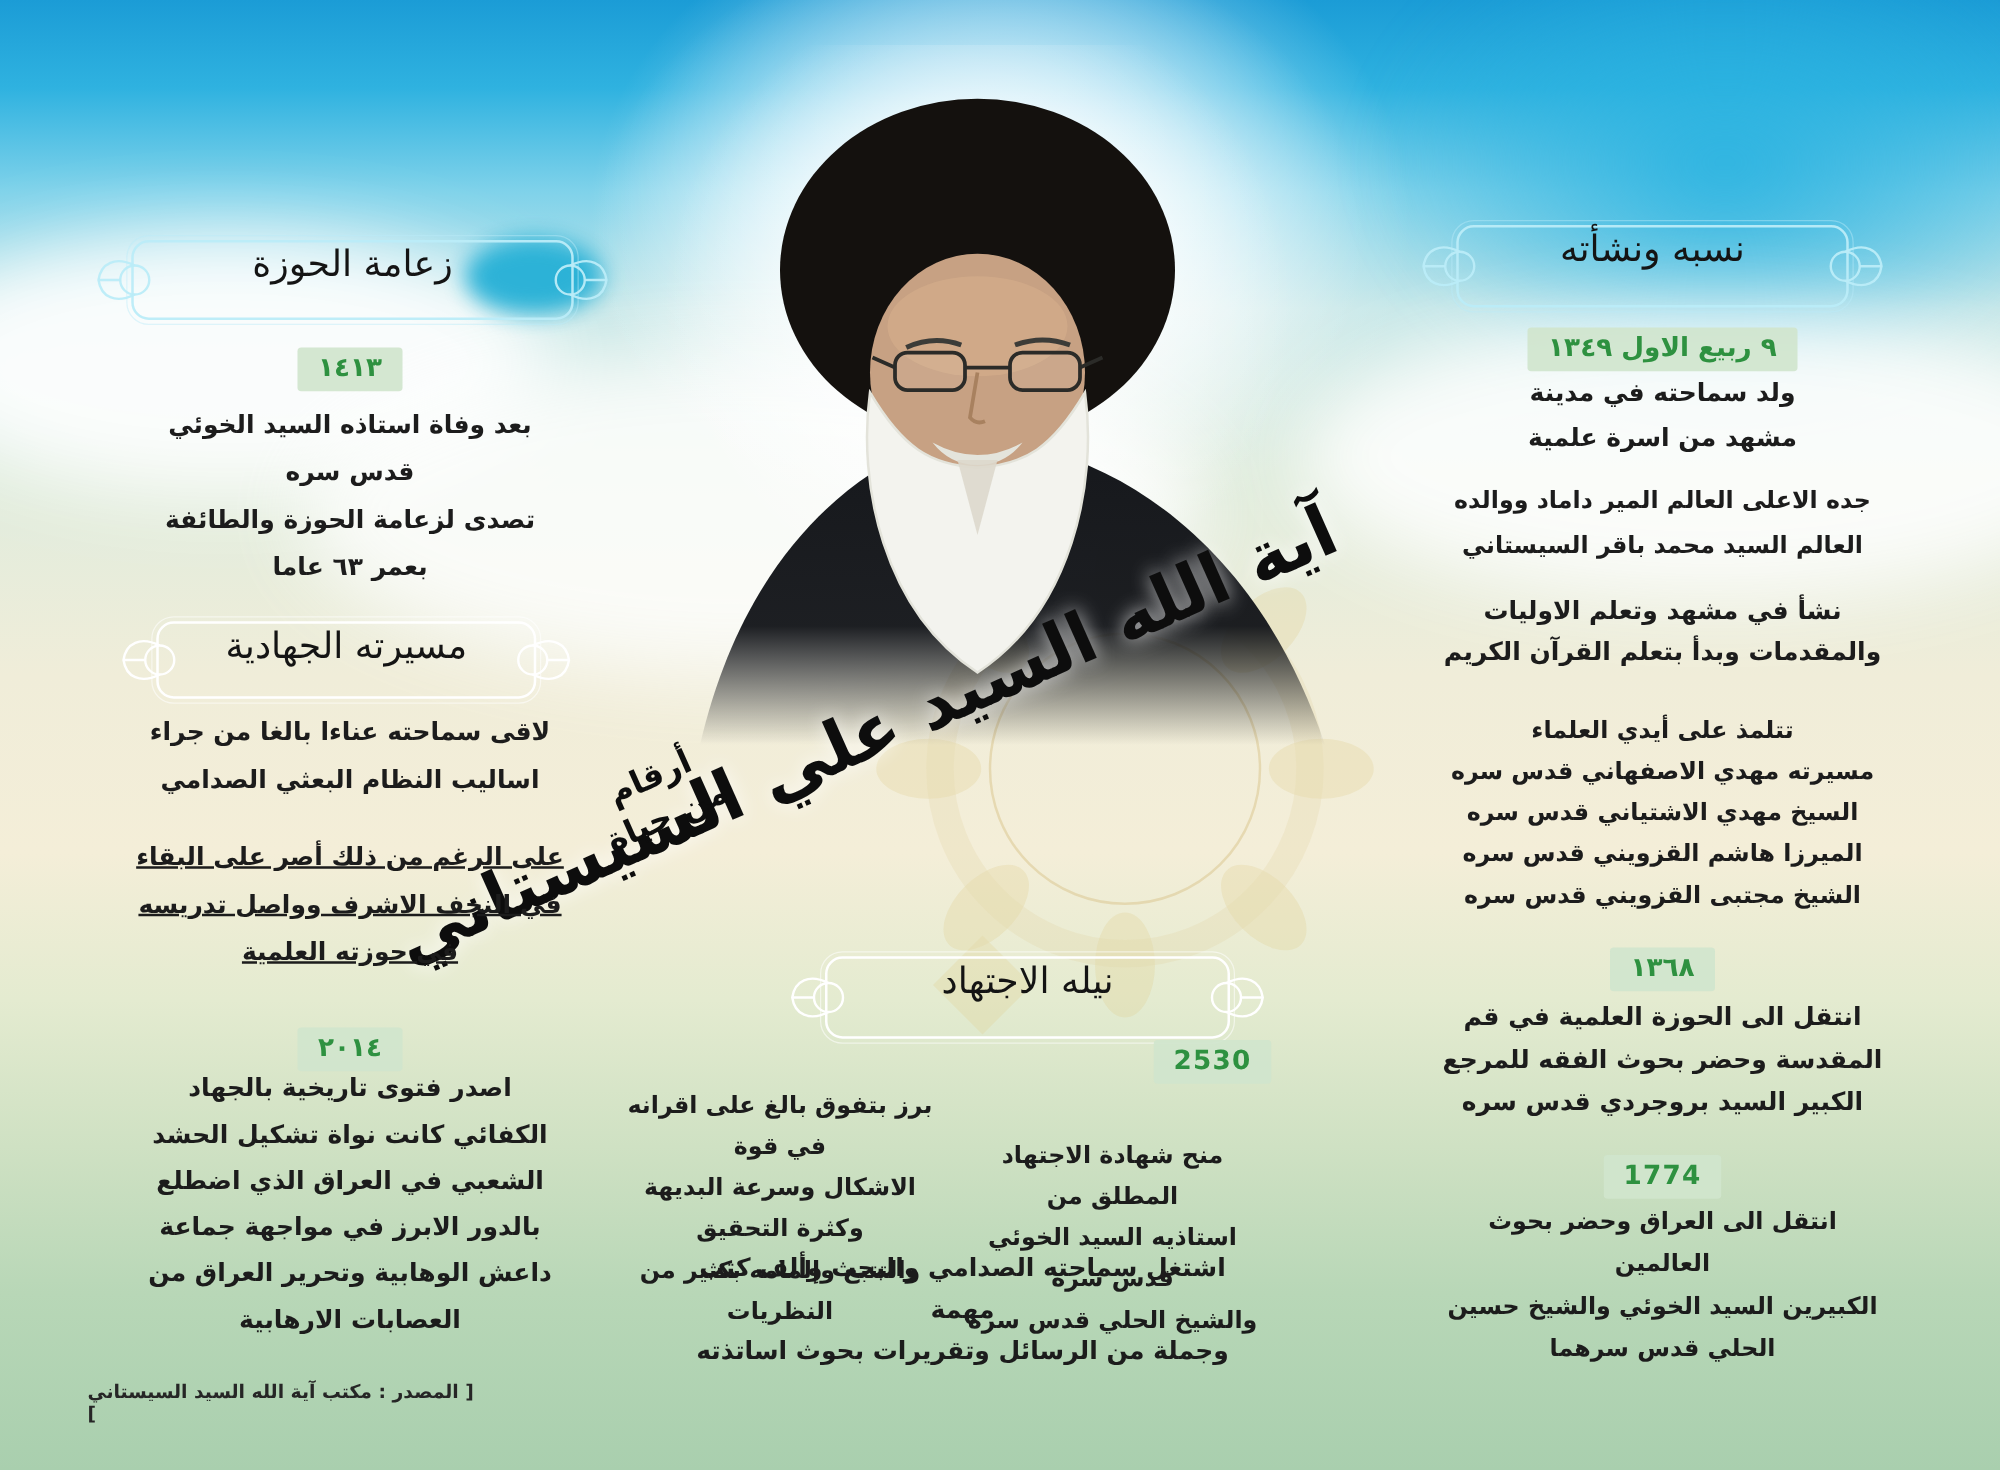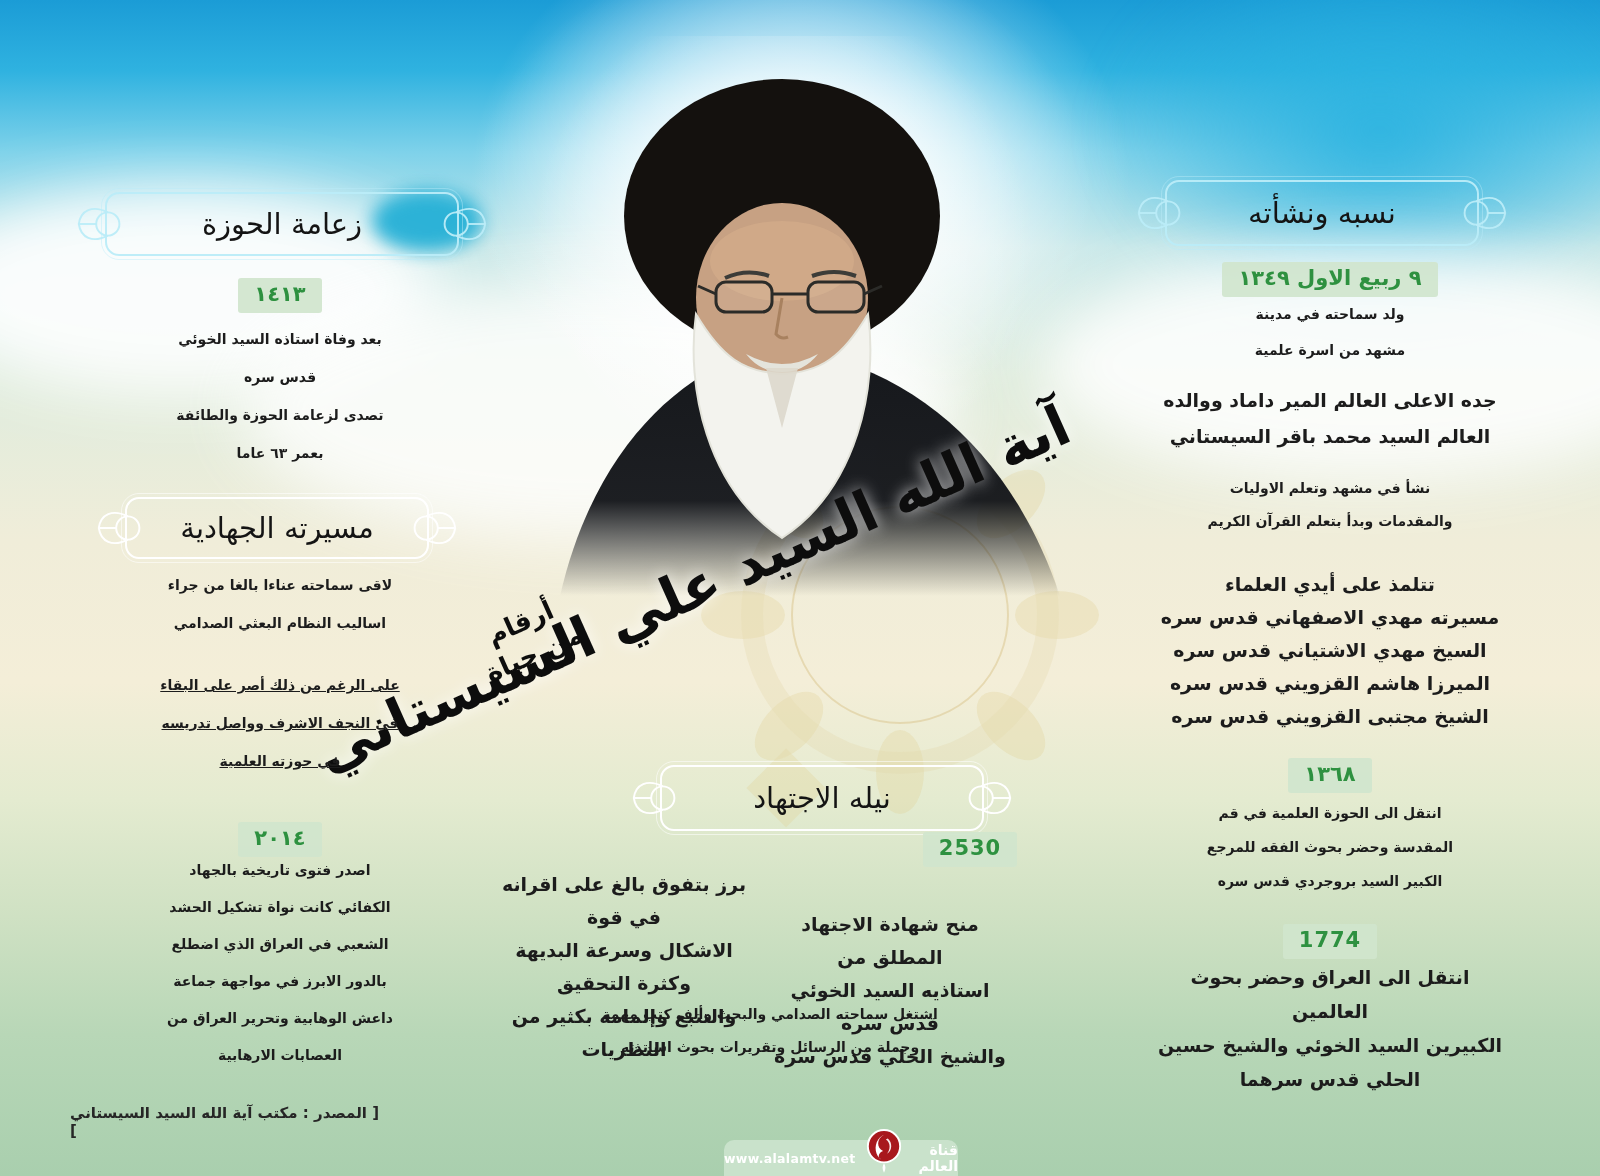--- a/index.html
+++ b/index.html
@@ -10,28 +10,28 @@
       radial-gradient(ellipse 430px 330px at 49% 16%, rgba(255,255,255,.95), rgba(255,255,255,0) 72%),
       linear-gradient(180deg,#1b9cd6 0%,#2fb2e0 6%,#7fd2ea 13%,#c6e7e8 21%,#dfecdd 32%,#f0edd9 46%,#f4eed8 58%,#e4ebd0 68%,#cfe1c3 78%,#b8d7b7 88%,#a9cfae 100%);
   }
   .layer{position:absolute;pointer-events:none;}
   .cloud{position:absolute;background:#fff;border-radius:50%;filter:blur(30px);}
   .rightblue{position:absolute;background:radial-gradient(closest-side,rgba(41,178,224,.95),rgba(41,178,224,0));filter:blur(22px);}
   .tealblob{position:absolute;background:#25b0d6;border-radius:50%;filter:blur(9px);}
 
   
   .sec{position:absolute;direction:rtl;text-align:center;color:#1c1c1c;font-weight:bold;}
-  .ln{font-size:14px;line-height:38px;}
+  .ln{font-size:20px;line-height:38px;}
   .sec.lh36 .ln{line-height:36px;}
   .sec.lh34 .ln{line-height:34px;}
   .sec.lh33 .ln{line-height:33px;}
   .sec.s19 .ln{font-size:19px;}
 
   
-  .frame{position:absolute;display:flex;align-items:center;justify-content:center;
+  .frame{position:absolute;display:flex;align-items:flex-start;justify-content:center;
     border:2px solid #fff;border-radius:14px;outline:1px solid rgba(255,255,255,.55);outline-offset:3px;color:#fff;}
   .frame.cyan{border-color:rgba(187,236,248,.95);outline-color:rgba(187,236,248,.45);color:rgba(187,236,248,.95);}
   .frame .ttl{font-size:29px;color:#141414;direction:rtl;font-weight:normal;}
   .fl{position:absolute;top:50%;width:58px;height:58px;transform:translateY(-50%);}
   .fl.l{left:-34px;}
   .fl.r{right:-34px;transform:translateY(-50%) scaleX(-1);}
 
   
   .brow{position:absolute;text-align:center;direction:rtl;}
   .badge{display:inline-block;background:rgba(208,229,205,.92);color:#2e9140;font-weight:bold;
@@ -269,24 +269,14 @@
     <div class="ln">الاشكال وسرعة البديهة وكثرة التحقيق</div>
     <div class="ln">والتتبع وإلمامه بكثير من النظريات</div>
   </div>
   <div class="sec lh33" style="left:550px;top:998px;width:440px;">
     <div class="ln">اشتغل سماحته الصدامي والبحث وألف كتب مهمة</div>
     <div class="ln">وجملة من الرسائل وتقريرات بحوث اساتذته</div>
   </div>
 
   <div class="src">[ المصدر : مكتب آية الله السيد السيستاني ]</div>
 
-  <div class="footer-bar">
-    <span class="f-url">www.alalamtv.net</span>
-    <svg class="f-logo" viewBox="0 0 40 48">
-      <circle cx="20" cy="20" r="17" fill="#a8181d" stroke="#ffffff" stroke-width="2"></circle>
-      <path d="M20,8 C12,12 12,22 19,25 C14,27 13,32 17,34 C11,30 9,20 14,13 C16,10 18,9 20,8 Z" fill="#ffffff"></path>
-      <path d="M24,12 C29,16 29,25 23,28 C27,24 27,16 22,13 Z" fill="#ffffff" opacity=".9"></path>
-      <path d="M20,38 C22,41 22,44 20,48 C18,44 18,41 20,38 Z" fill="#ffffff"></path>
-    </svg>
-    <span class="f-channel">قناة العالم</span>
-  </div>
 
 </div>
 
 </body></html>

